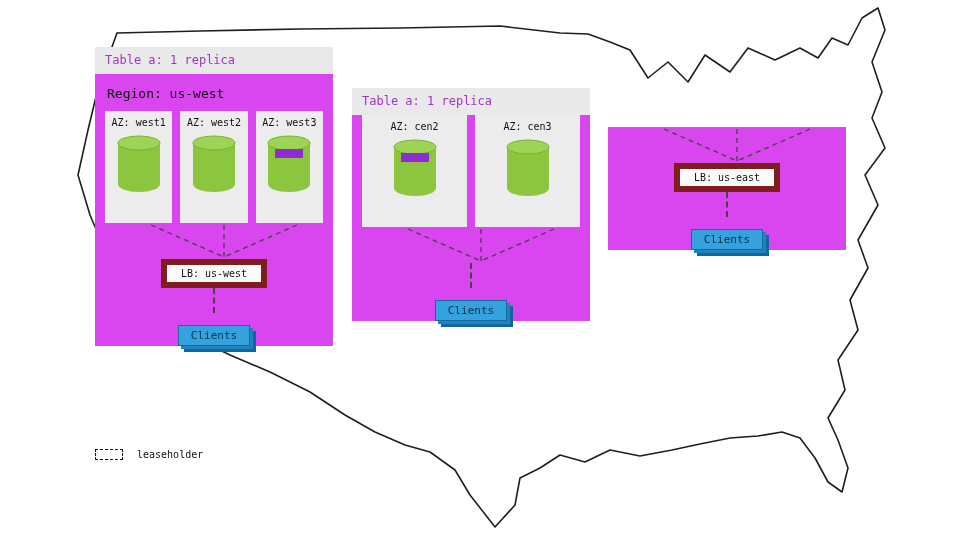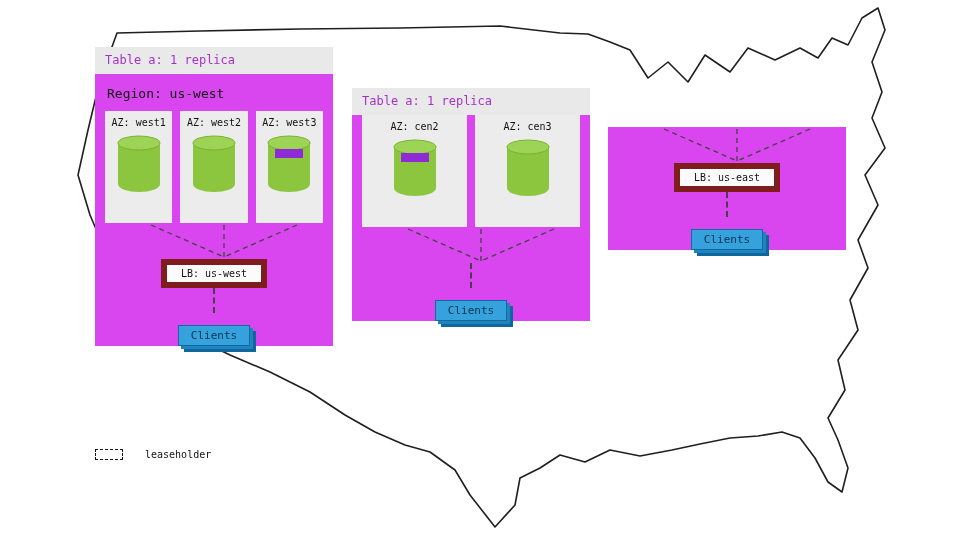--- a/index.html
+++ b/index.html
@@ -54,21 +54,21 @@
   .clients{
     width:fit-content;margin:12px auto;background:#35a2dd;
     border:1px solid #126a9f;font-size:11px;color:#05344f;
     padding:3px 12px;position:relative;
     box-shadow:3px 3px 0 #1f83c0,6px 6px 0 #10679e;
   }
 
   
   .legend{
     position:absolute;left:95px;top:449px;
-    display:flex;align-items:flex-start;gap:22px;font-size:10px;
+    display:flex;align-items:flex-start;gap:14px;font-size:10px;
   }
   .legend-swatch{
     width:26px;height:9px;background:#fff;border:1.6px dashed #111;
     display:inline-block;
   }
 </style>
 </head>
 <body>
 
 <svg class="map-svg" width="960" height="540" viewBox="0 0 960 540">

